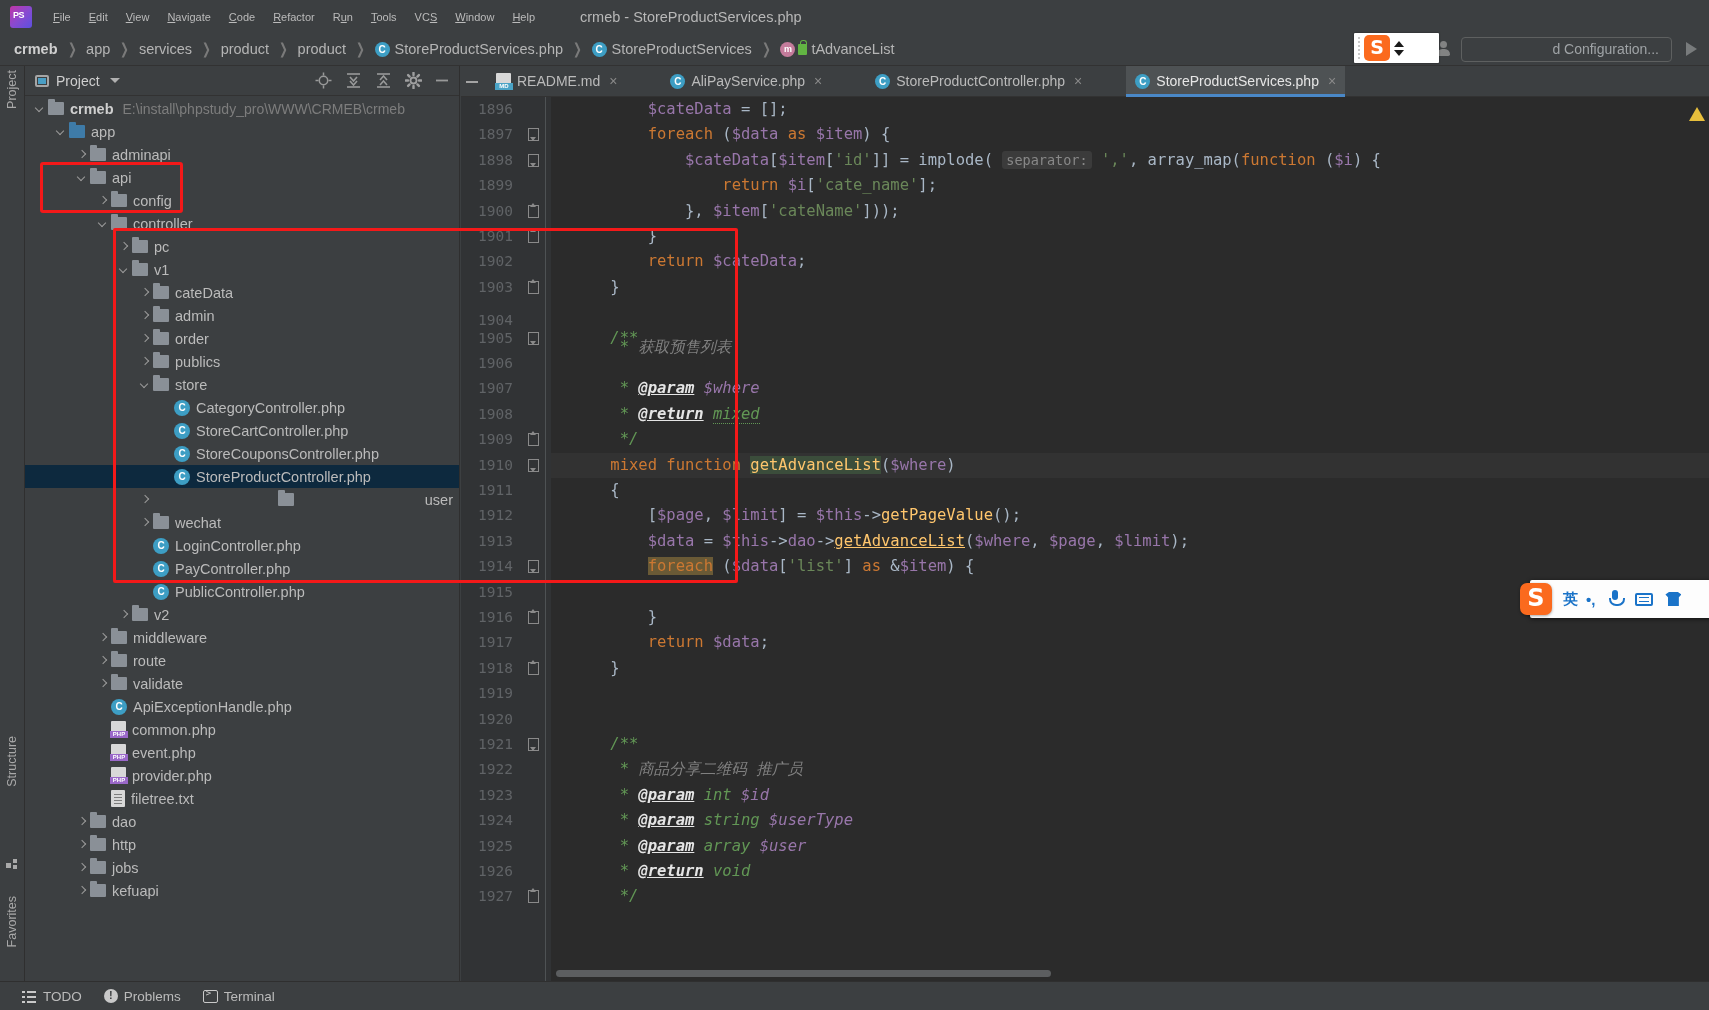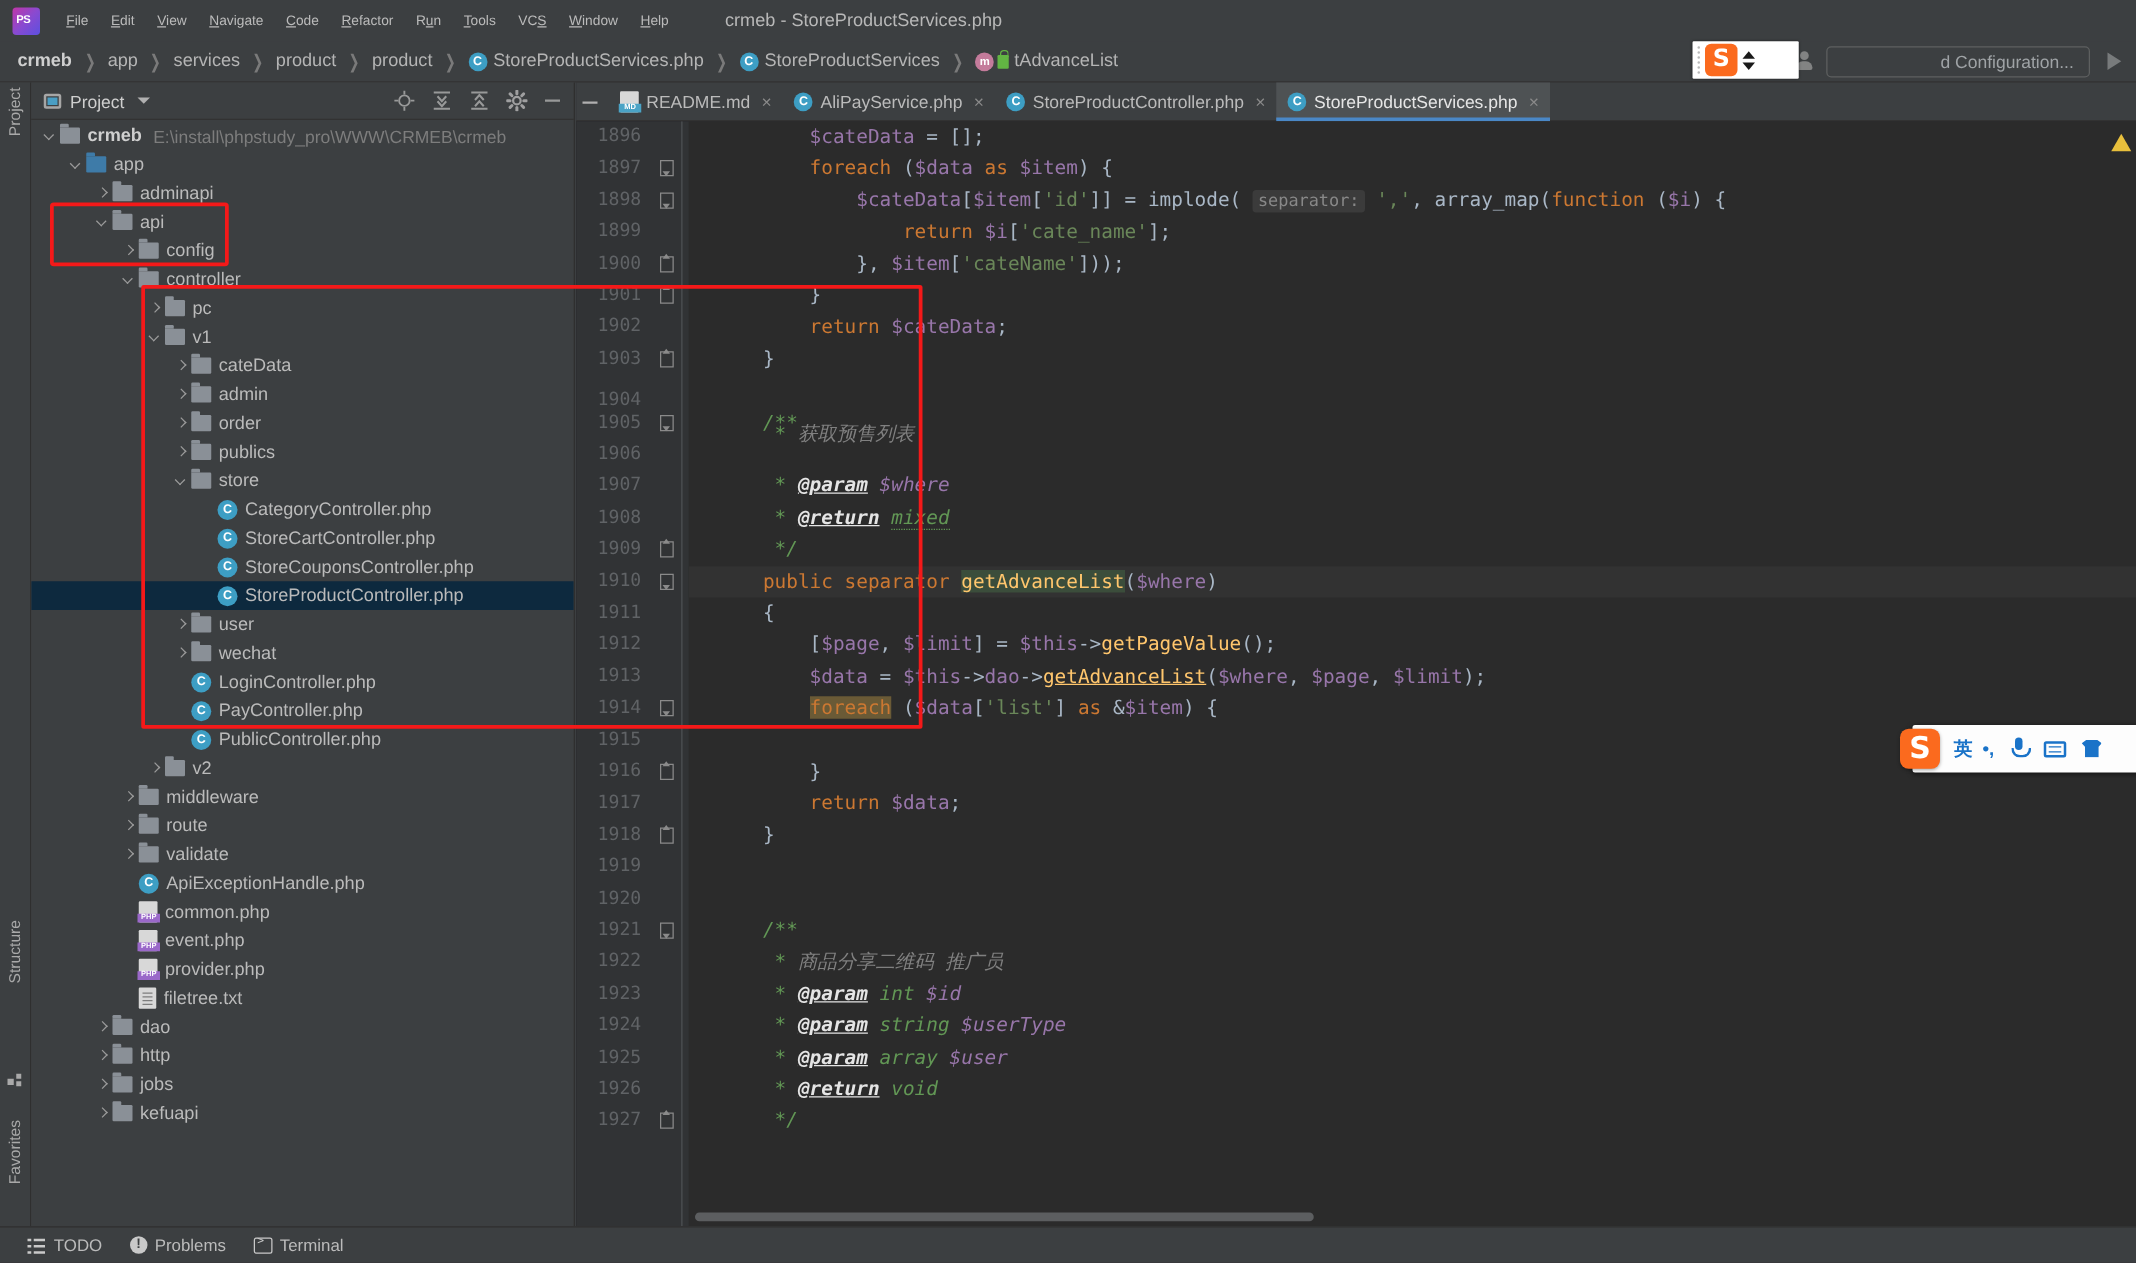--- a/index.html
+++ b/index.html
@@ -612,21 +612,21 @@
         <div class="trow" style="padding-left: 134px;">
           <span class="arrow"></span>
           <span class="fclass">C</span>
           <span>StoreCouponsController.php</span>
         </div>
         <div class="trow sel" style="padding-left: 134px;">
           <span class="arrow"></span>
           <span class="fclass">C</span>
           <span>StoreProductController.php</span>
         </div>
-        <div class="trow" style="padding-left: 113px;">
+        <div class="trow" style="padding-left: 113px; justify-content: space-between;">
           <span class="arrow r"></span>
           <span class="folder"></span>
           <span>user</span>
         </div>
         <div class="trow" style="padding-left: 113px;">
           <span class="arrow r"></span>
           <span class="folder"></span>
           <span>wechat</span>
         </div>
         <div class="trow" style="padding-left: 113px;">
@@ -716,21 +716,21 @@
 
   <div class="editor">
     <div class="tabbar">
       <div class="tabbtns">
         <div style="width:14px;height:17px;">
           <svg width="14" height="17" viewBox="0 0 14 17">
             <line x1="1" y1="9" x2="13" y2="9" stroke="#b0b0b0" stroke-width="1.8"></line>
           </svg>
         </div>
       </div>
-      <div id="tabs" style="display:flex;align-items:stretch;">
+      <div id="tabs" style="display:flex;align-items:stretch;gap:35px;">
           <div class="tab">
             <span class="tab-md"></span>
             <span>README.md</span>
             <span class="tab-close">×</span>
           </div>
           <div class="tab">
             <span class="ic-class" style="margin-right: 6px;">C</span>
             <span>AliPayService.php</span>
             <span class="tab-close">×</span>
           </div>
@@ -791,21 +791,21 @@
           <div class="cline" style="top: 101.6px;"><span class="pt">            }, </span><span class="var">$item</span><span class="pt">[</span><span class="str">'cateName'</span><span class="pt">]));</span></div>
           <div class="cline" style="top: 127px;"><span class="pt">        }</span></div>
           <div class="cline" style="top: 152.4px;"><span class="pt">        </span><span class="kw">return</span><span class="pt"> </span><span class="var">$cateData</span><span class="pt">;</span></div>
           <div class="cline" style="top: 177.8px;"><span class="pt">    }</span></div>
           <div class="cline" style="top: 203.2px;"></div>
           <div class="cline" style="top: 228.6px;"><span class="cm">    /**</span></div>
           <div class="cline" style="top: 238px;"><span class="cm">     * </span><span class="cmt">获取预售列表</span></div>
           <div class="cline" style="top: 279.4px;"><span class="cm">     * </span><span class="doctag">@param</span><span class="cm"> </span><span class="docvar">$where</span></div>
           <div class="cline" style="top: 304.8px;"><span class="cm">     * </span><span class="doctag">@return</span><span class="cm"> </span><span class="docval">mixed</span></div>
           <div class="cline" style="top: 330.2px;"><span class="cm">     */</span></div>
-          <div class="cline caretline" style="top: 355.6px;"><span class="pt">    </span><span class="kw">public separator</span><span class="pt"> </span><span class="fn idhl">getAdvanceList</span><span class="pt">(</span><span class="var">$where</span><span class="pt">)</span></div>
+          <div class="cline caretline" style="top: 355.6px;"><span class="pt">    </span><span class="kw">mixed function</span><span class="pt"> </span><span class="fn idhl">getAdvanceList</span><span class="pt">(</span><span class="var">$where</span><span class="pt">)</span></div>
           <div class="cline" style="top: 381px;"><span class="pt">    {</span></div>
           <div class="cline" style="top: 406.4px;"><span class="pt">        [</span><span class="var">$page</span><span class="pt">, </span><span class="var">$limit</span><span class="pt">] = </span><span class="var">$this</span><span class="pt">-&gt;</span><span class="fn">getPageValue</span><span class="pt">();</span></div>
           <div class="cline" style="top: 431.8px;"><span class="pt">        </span><span class="var">$data</span><span class="pt"> = </span><span class="var">$this</span><span class="pt">-&gt;</span><span class="var">dao</span><span class="pt">-&gt;</span><span class="fn undl">getAdvanceList</span><span class="pt">(</span><span class="var">$where</span><span class="pt">, </span><span class="var">$page</span><span class="pt">, </span><span class="var">$limit</span><span class="pt">);</span></div>
           <div class="cline" style="top: 457.2px;"><span class="pt">        </span><span class="kwhl">foreach</span><span class="pt"> (</span><span class="var">$data</span><span class="pt">[</span><span class="str">'list'</span><span class="pt">] </span><span class="kw">as</span><span class="pt"> &amp;</span><span class="var">$item</span><span class="pt">) {</span></div>
           <div class="cline" style="top: 482.6px;"></div>
           <div class="cline" style="top: 508px;"><span class="pt">        }</span></div>
           <div class="cline" style="top: 533.4px;"><span class="pt">        </span><span class="kw">return</span><span class="pt"> </span><span class="var">$data</span><span class="pt">;</span></div>
           <div class="cline" style="top: 558.8px;"><span class="pt">    }</span></div>
           <div class="cline" style="top: 584.2px;"></div>
           <div class="cline" style="top: 609.6px;"></div>

